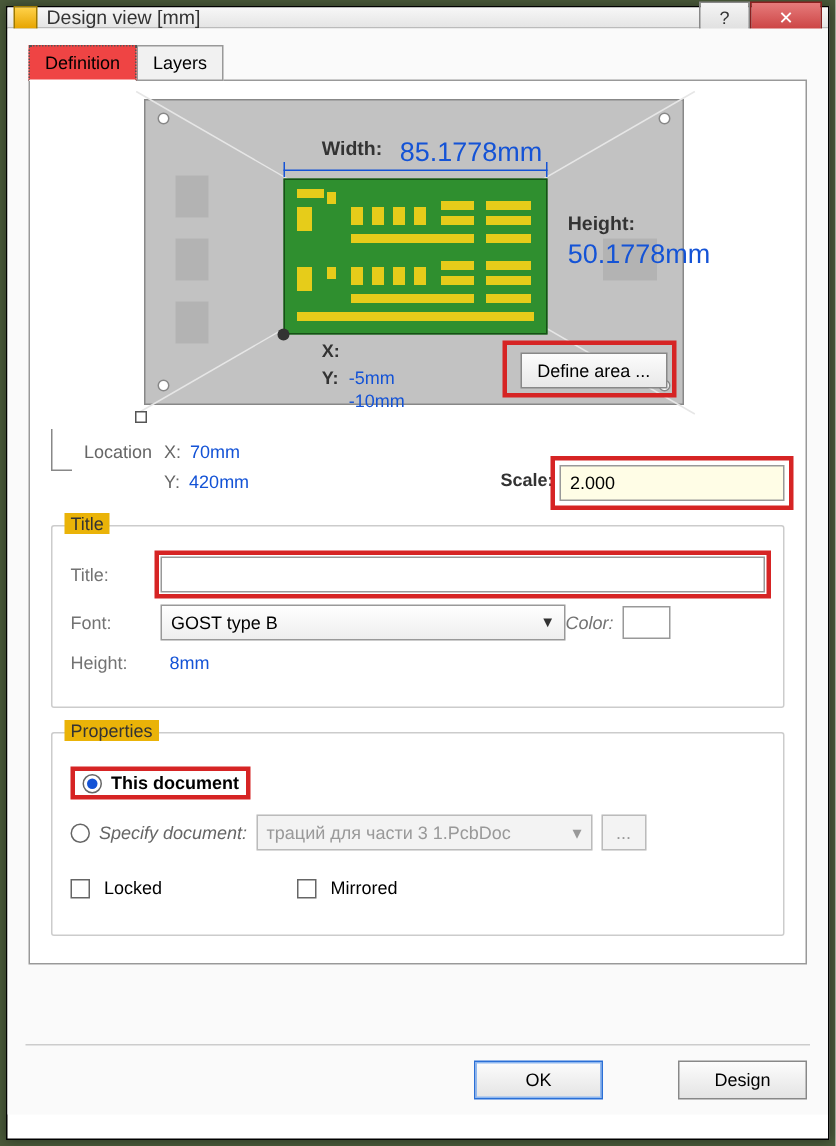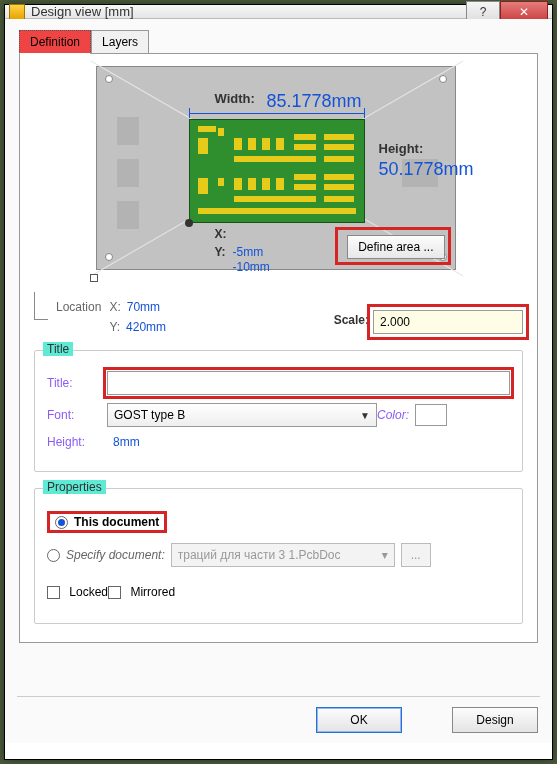--- a/index.html
+++ b/index.html
@@ -42,23 +42,23 @@
   .red-box{border:3px solid #d62424;}
   .pv-red{position:absolute; right:4px; bottom:4px; width:116px; height:38px; pointer-events:none;}
   .loc-handle{position:absolute;left:-6px;bottom:-6px;width:8px;height:8px;background:#fff;border:1px solid #555;}
   .lbl { color:#666; }
   .val-blue { color:#1453d6; margin-left:6px;}
   .scale-wrap{position:relative; display:flex; align-items:center; margin-top:4px;}
   .scale-input{width:150px; height:24px; border:1px solid #999; background:#fffde6; padding:0 6px;}
   .scale-red{position:absolute; left:-6px; top:-6px; right:-6px; bottom:-6px; pointer-events:none;}
   
   .group{ border:1px solid #ccc; margin-top:16px; padding:12px 12px 14px 12px; position:relative; border-radius:2px;}
-  .group > .legend{ position:absolute; top:-9px; left:8px; background:#5eead4; padding:0 4px; color:#333;}
+  .group > .legend{ position:absolute; top:-9px; left:8px; background:#eab308; padding:0 4px; color:#333;}
   .field-row{ display:flex; align-items:center; margin:8px 0;}
-  .field-row .flabel{ width:60px; color:#8b5cf6;}
+  .field-row .flabel{ width:60px; color:#737373;}
   .text-input{ flex:1; height:24px; border:1px solid #999; background:#fff; padding:0 6px;}
   .title-red{position:relative;}
   .title-red .rb{position:absolute; left:-4px; right:-4px; top:-4px; bottom:-4px; pointer-events:none;}
   .combo{ width:270px; height:24px; border:1px solid #999; background:linear-gradient(#fff,#eee); display:flex; align-items:center; padding:0 6px; justify-content:space-between;}
   .combo .chev{ font-size:10px; color:#333;}
   .color-swatch{ width:32px; height:22px; border:1px solid #999; background:#fff; margin-left:6px;}
   .height-val{ color:#1453d6; margin-left:6px;}
   
   .radio,.check{ width:13px;height:13px; border:1px solid #666; display:inline-block; vertical-align:middle; margin-right:6px; background:#fff;}
   .radio{border-radius:50%; position:relative;}
@@ -152,21 +152,21 @@
           <span class="xy-val" style="left:136px; top:175px;margin-top:18px;">-10mm</span>
           <span class="xy-lbl" style="left:118px; top:178px;">Y:</span>
           <span class="xy-val" style="left:136px; top:178px;">-5mm</span>
 
           <button class="define-btn">Define area ...</button>
           <div class="red-box pv-red"></div>
         </div>
         <div class="loc-handle"></div>
       </div>
 
-      <div style="display:flex; align-items:flex-end; gap:20px; margin-top:12px;">
+      <div style="display:flex; align-items:center; gap:20px; margin-top:12px;">
         <div style="flex:1;">
           <div style="display:flex; gap:8px;">
             <div style="width:14px;height:28px;border-left:1px solid #888;border-bottom:1px solid #888;margin-top:-8px;"></div>
             <span class="lbl" style="font-weight:normal;color:#666;">Location</span>
             <div>
               <div><span class="lbl">X:</span><span class="val-blue">70mm</span></div>
               <div style="margin-top:6px;"><span class="lbl">Y:</span><span class="val-blue">420mm</span></div>
             </div>
           </div>
         </div>
@@ -220,21 +220,21 @@
         <div class="prop-row">
           <span class="radio"></span>
           <span style="color:#666;font-style:italic;">Specify document:</span>
           <div class="spec-combo">
             <span>траций для части 3 1.PcbDoc</span>
             <span class="chev">▾</span>
           </div>
           <div class="spec-browse">...</div>
         </div>
 
-        <div class="prop-row" style="margin-top:18px;">
+        <div class="prop-row" style="gap:90px; margin-top:18px;">
           <span>
             <span class="check"></span>
             <span>Locked</span>
           </span>
           <span>
             <span class="check"></span>
             <span>Mirrored</span>
           </span>
         </div>
       </div>

